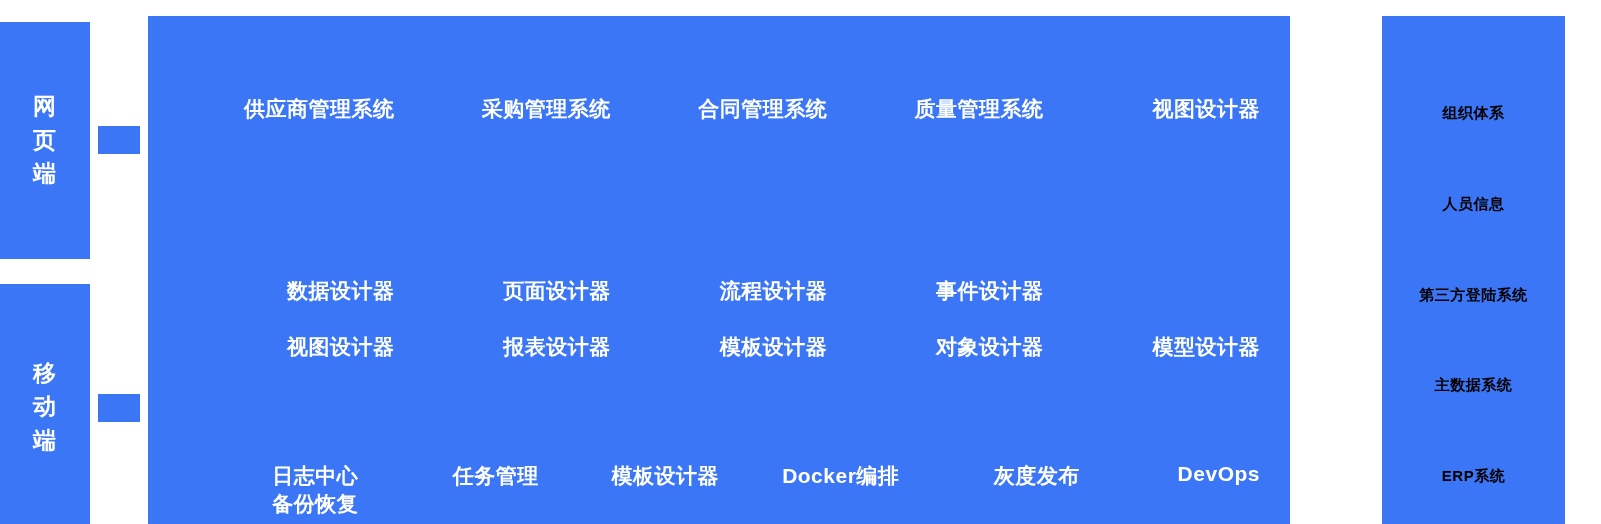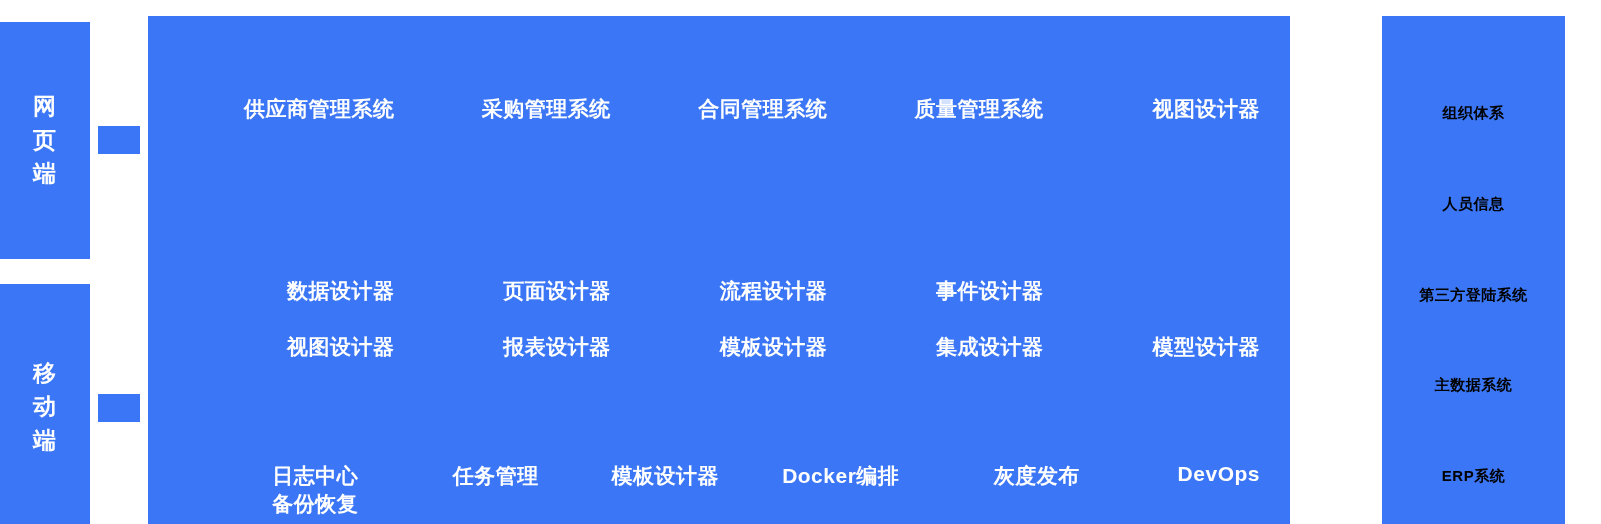--- a/index.html
+++ b/index.html
@@ -140,21 +140,21 @@
       <span class="cell">数据设计器</span>
       <span class="cell">页面设计器</span>
       <span class="cell">流程设计器</span>
       <span class="cell">事件设计器</span>
     </div>
 
     <div class="row cols5 r4">
       <span class="cell">视图设计器</span>
       <span class="cell">报表设计器</span>
       <span class="cell">模板设计器</span>
-      <span class="cell">集成设计器</span>
+      <span class="cell">对象设计器</span>
       <span class="cell">模型设计器</span>
     </div>
 
     <div class="row cols7 r5">
       <span class="cell">日志中心</span>
       <span class="cell">任务管理</span>
       <span class="cell">模板设计器</span>
       <span class="cell">Docker编排</span>
       <span class="cell">灰度发布</span>
       <span class="cell">DevOps</span>

